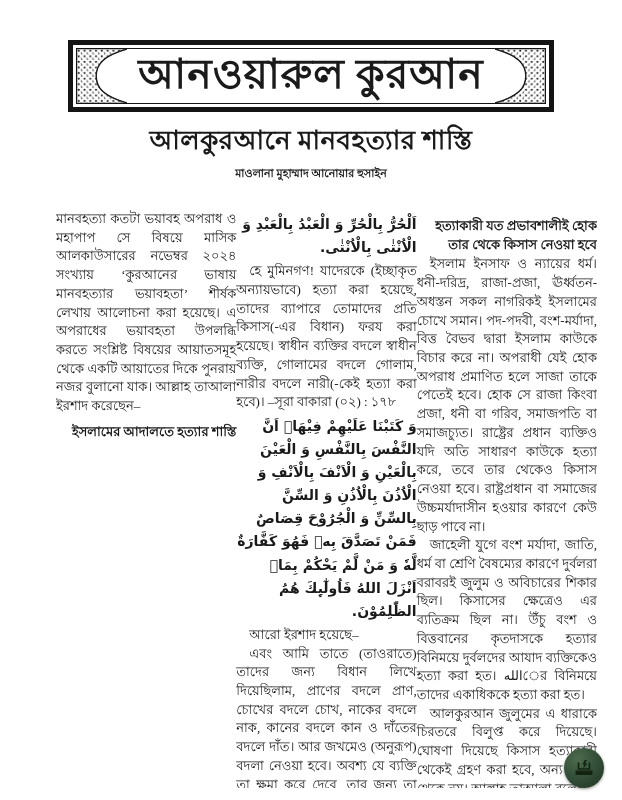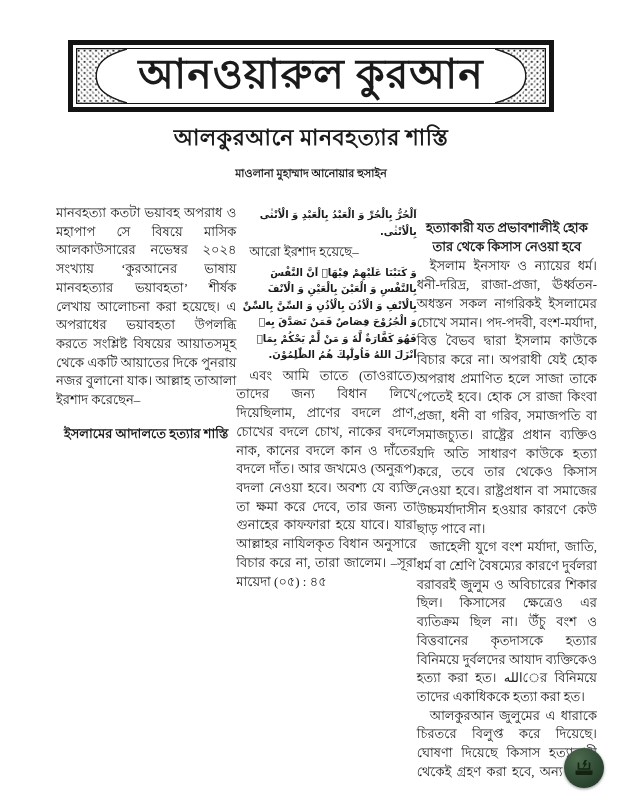--- a/index.html
+++ b/index.html
@@ -36,54 +36,54 @@
   .ornament{
     position:absolute;top:0;bottom:0;width:50px;
   }
   .ornament svg{width:100%;height:100%;display:block;}
   .ornament.left{left:0;}
   .ornament.right{right:0;transform:scaleX(-1);}
   
   .article-title{
     position:absolute;top:120px;left:0;width:100%;
     text-align:center;
-    font-size:22px;font-weight:700;
+    font-size:26px;font-weight:700;
     letter-spacing:.5px;
   }
   .article-author{
     position:absolute;top:165px;left:0;width:100%;
     text-align:center;
     font-size:11px;font-weight:600;
   }
   
   .columns{
-    position:absolute;top:204px;left:56px;width:541px;height:578px;
+    position:absolute;top:210px;left:56px;width:541px;height:578px;
     display:flex;
     overflow:hidden;
   }
   .column{
     flex:1 1 0;
     min-width:0;
     font-size:13px;
     line-height:1.44;
     text-align:justify;
   }
   .block{margin:0;}
   .block.paragraph.indent{text-indent:13px;}
   .block.heading{
     font-weight:700;
-    text-align:center;
-    margin-top:15px;
+    text-align:right;
+    margin-top:7px;
     margin-bottom:1px;
   }
   .block.arabic{
     direction:rtl;
     unicode-bidi:embed;
     text-align:right;
-    font-size:10px;
+    font-size:14px;
     line-height:1.65;
     margin:3px 0 3px 0;
     font-family:"DejaVu Sans", sans-serif;
     font-weight:600;
   }
   
   .badge{
     position:absolute;
     left:564px;top:748px;
     width:40px;height:40px;
@@ -132,22 +132,23 @@
   <div class="article-title">আলকুরআনে মানবহত্যার শাস্তি</div>
   <div class="article-author">মাওলানা মুহাম্মাদ আনোয়ার হুসাইন</div>
 
   <div class="columns">
     <div class="column">
         <div class="block paragraph">মানবহত্যা কতটা ভয়াবহ অপরাধ ও মহাপাপ সে বিষয়ে মাসিক আলকাউসারের নভেম্বর ২০২৪ সংখ্যায় ‘কুরআনের ভাষায় মানবহত্যার ভয়াবহতা’ শীর্ষক লেখায় আলোচনা করা হয়েছে। এ অপরাধের ভয়াবহতা উপলব্ধি করতে সংশ্লিষ্ট বিষয়ের আয়াতসমূহ থেকে একটি আয়াতের দিকে পুনরায় নজর বুলানো যাক। আল্লাহ তাআলা ইরশাদ করেছেন–</div>
         <div class="block heading">ইসলামের আদালতে হত্যার শাস্তি</div>
       </div>
     <div class="column">
         <div class="block arabic">اَلْحُرُّ بِالْحُرِّ وَ الْعَبْدُ بِالْعَبْدِ وَ الْاُنْثٰى بِالْاُنْثٰى.</div>
+        <div class="block paragraph indent">হে মুমিনগণ! যাদেরকে (ইচ্ছাকৃত অন্যায়ভাবে) হত্যা করা হয়েছে, তাদের ব্যাপারে তোমাদের প্রতি কিসাস(-এর বিধান) ফরয করা হয়েছে। স্বাধীন ব্যক্তির বদলে স্বাধীন ব্যক্তি, গোলামের বদলে গোলাম, নারীর বদলে নারী(-কেই হত্যা করা হবে)। –সূরা বাকারা (০২) : ১৭৮</div>
+        <div class="block arabic">وَ كَتَبْنَا عَلَيْهِمْ فِيْهَاۤ اَنَّ النَّفْسَ بِالنَّفْسِ وَ الْعَيْنَ بِالْعَيْنِ وَ الْاَنْفَ بِالْاَنْفِ وَ الْاُذُنَ بِالْاُذُنِ وَ السِّنَّ بِالسِّنِّ وَ الْجُرُوْحَ قِصَاصٌ فَمَنْ تَصَدَّقَ بِهٖ فَهُوَ كَفَّارَةٌ لَّهٗ وَ مَنْ لَّمْ يَحْكُمْ بِمَاۤ اَنْزَلَ اللهُ فَاُولٰٓىِٕكَ هُمُ الظّٰلِمُوْنَ.</div>
         <div class="block paragraph indent">আরো ইরশাদ হয়েছে–</div>
-        <div class="block arabic">وَ كَتَبْنَا عَلَيْهِمْ فِيْهَاۤ اَنَّ النَّفْسَ بِالنَّفْسِ وَ الْعَيْنَ بِالْعَيْنِ وَ الْاَنْفَ بِالْاَنْفِ وَ الْاُذُنَ بِالْاُذُنِ وَ السِّنَّ بِالسِّنِّ وَ الْجُرُوْحَ قِصَاصٌ فَمَنْ تَصَدَّقَ بِهٖ فَهُوَ كَفَّارَةٌ لَّهٗ وَ مَنْ لَّمْ يَحْكُمْ بِمَاۤ اَنْزَلَ اللهُ فَاُولٰٓىِٕكَ هُمُ الظّٰلِمُوْنَ.</div>
         <div class="block paragraph indent">এবং আমি তাতে (তাওরাতে) তাদের জন্য বিধান লিখে দিয়েছিলাম, প্রাণের বদলে প্রাণ, চোখের বদলে চোখ, নাকের বদলে নাক, কানের বদলে কান ও দাঁতের বদলে দাঁত। আর জখমেও (অনুরূপ) বদলা নেওয়া হবে। অবশ্য যে ব্যক্তি তা ক্ষমা করে দেবে, তার জন্য তা গুনাহের কাফফারা হয়ে যাবে। যারা আল্লাহর নাযিলকৃত বিধান অনুসারে বিচার করে না, তারা জালেম। –সূরা মায়েদা (০৫) : ৪৫</div>
       </div>
     <div class="column">
         <div class="block heading">হত্যাকারী যত প্রভাবশালীই হোক তার থেকে কিসাস নেওয়া হবে</div>
         <div class="block paragraph indent">ইসলাম ইনসাফ ও ন্যায়ের ধর্ম। ধনী-দরিদ্র, রাজা-প্রজা, ঊর্ধ্বতন-অধস্তন সকল নাগরিকই ইসলামের চোখে সমান। পদ-পদবী, বংশ-মর্যাদা, বিত্ত বৈভব দ্বারা ইসলাম কাউকে বিচার করে না। অপরাধী যেই হোক অপরাধ প্রমাণিত হলে সাজা তাকে পেতেই হবে। হোক সে রাজা কিংবা প্রজা, ধনী বা গরিব, সমাজপতি বা সমাজচ্যুত। রাষ্ট্রের প্রধান ব্যক্তিও যদি অতি সাধারণ কাউকে হত্যা করে, তবে তার থেকেও কিসাস নেওয়া হবে। রাষ্ট্রপ্রধান বা সমাজের উচ্চমর্যাদাসীন হওয়ার কারণে কেউ ছাড় পাবে না।</div>
         <div class="block paragraph indent">জাহেলী যুগে বংশ মর্যাদা, জাতি, ধর্ম বা শ্রেণি বৈষম্যের কারণে দুর্বলরা বরাবরই জুলুম ও অবিচারের শিকার ছিল। কিসাসের ক্ষেত্রেও এর ব্যতিক্রম ছিল না। উঁচু বংশ ও বিত্তবানের কৃতদাসকে হত্যার বিনিময়ে দুর্বলদের আযাদ ব্যক্তিকেও হত্যা করা হত। اللهের বিনিময়ে তাদের একাধিককে হত্যা করা হত।</div>
         <div class="block paragraph indent">আলকুরআন জুলুমের এ ধারাকে চিরতরে বিলুপ্ত করে দিয়েছে। ঘোষণা দিয়েছে কিসাস হত্যাকারী থেকেই গ্রহণ করা হবে, অন্য কারো থেকে নয়। আল্লাহ তাআলা বলেন–</div>
       </div>
   </div>
 

